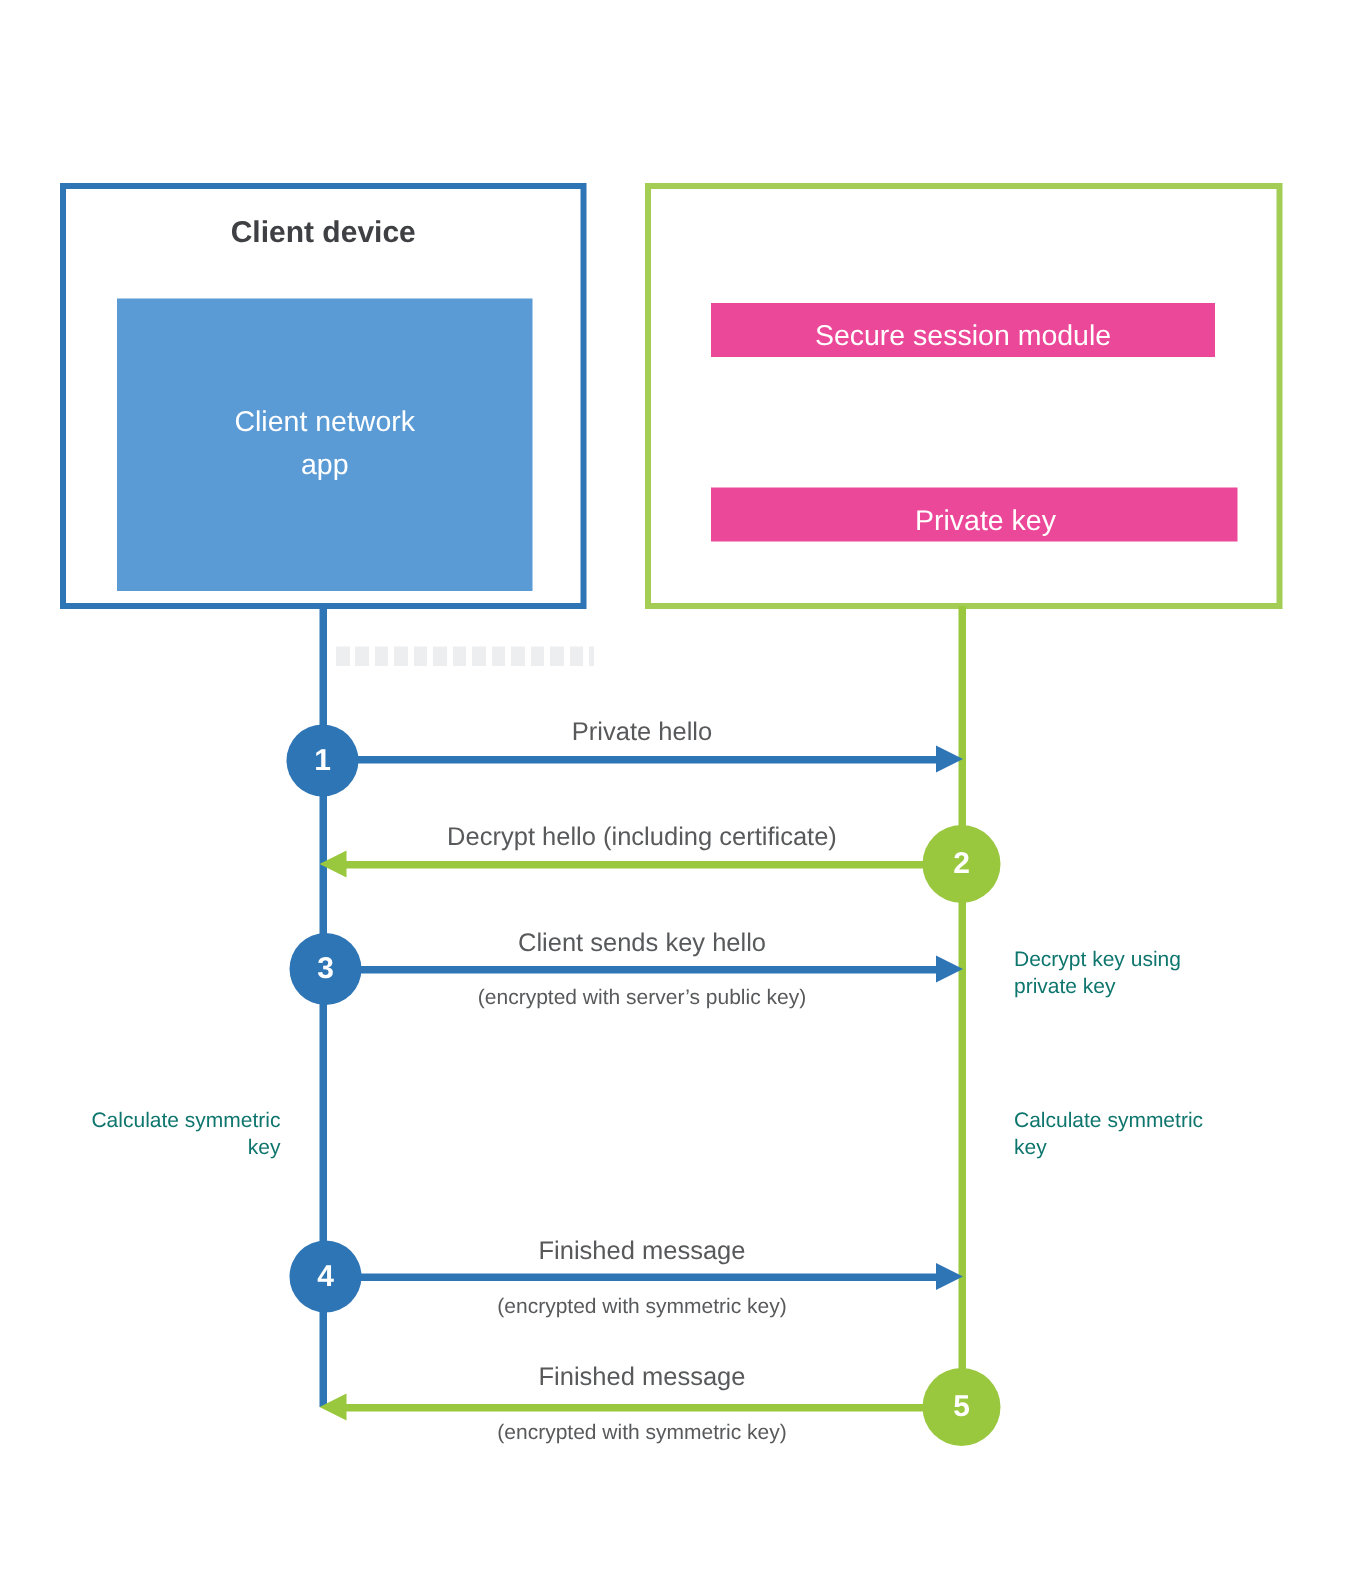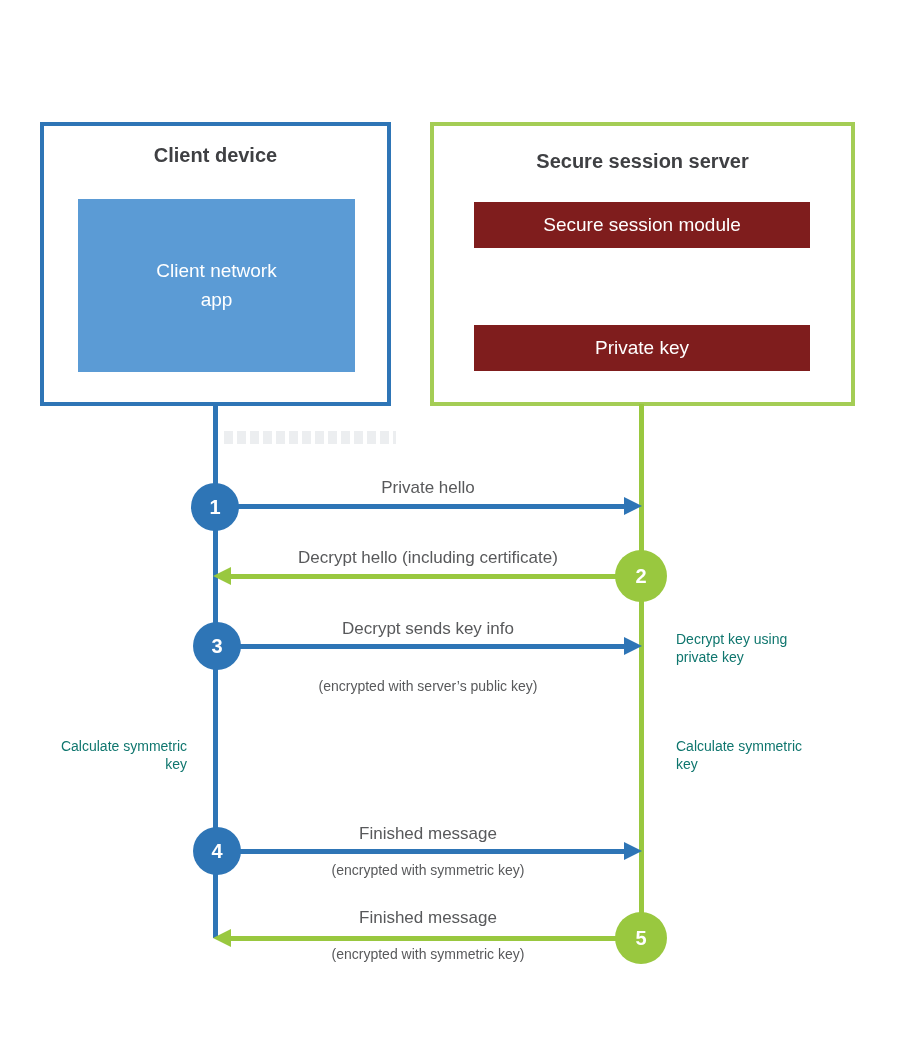--- a/index.html
+++ b/index.html
@@ -11,29 +11,29 @@
 
   
   .client-box{position:absolute;left:40px;top:122px;width:351px;height:284px;
     box-sizing:border-box;border:4px solid #2e75b6;background:#fff;}
   .server-box{position:absolute;left:430px;top:122px;width:425px;height:284px;
     box-sizing:border-box;border:4px solid #a4cd55;background:#fff;}
   .box-title{position:absolute;text-align:center;font-size:20px;font-weight:700;color:#3f4043;}
   .client-box-title{left:40px;top:144px;width:351px;}
   .server-box-title{left:430px;top:150px;width:425px;}
 
-  .client-inner{position:absolute;left:78px;top:199px;width:277px;height:173px;
+  .client-inner{position:absolute;left:78px;top:199px;width:277px;height:195px;
     background:#5b9bd5;color:#ffffff;display:flex;flex-direction:column;
     align-items:center;justify-content:center;font-size:19px;line-height:1.5;}
 
-  .server-bar{position:absolute;left:474px;width:336px;height:46px;background:#7f1d1d;
+  .server-bar{position:absolute;left:474px;width:336px;height:36px;background:#ec4899;
     color:#ffffff;font-size:19px;text-align:center;line-height:46px;}
   .bar-0{top:202px;}
   .bar-1{top:264px;}
-  .bar-2{top:325px;}
+  .bar-2{top:325px;padding-left:15px;}
 
   
   .lifeline{position:absolute;top:404px;width:5px;height:534px;}
   .client-lifeline{left:213px;background:#2e75b6;}
   .server-lifeline{left:639px;background:#99c83f;}
 
   
   .dashed-artifact{position:absolute;left:224px;top:431px;width:172px;height:13px;
     background:repeating-linear-gradient(90deg,#eceef0 0 9px,transparent 9px 13px);}
 
@@ -67,21 +67,21 @@
   .a5-shaft{left:230px;top:935.5px;width:386px;}
   .a5-head{left:213px;top:929px;}
 
   
   .msg-label{position:absolute;left:216px;width:424px;text-align:center;
     font-size:17px;color:#58595b;}
   .msg-sub{position:absolute;left:216px;width:424px;text-align:center;
     font-size:14px;color:#58595b;}
   .l1{top:478px;}
   .l2{top:548px;}
-  .l3{top:619px;}  .s3{top:656px;margin-top:22px;}
+  .l3{top:619px;}  .s3{top:656px;}
   .l4{top:824px;}  .s4{top:862px;}
   .l5{top:908px;}  .s5{top:946px;}
 
   
   .side-note{position:absolute;font-size:14px;color:#0f766e;line-height:1.25;width:132px;}
   .note-decrypt{left:676px;top:631px;text-align:left;}
   .note-calc-left{left:55px;top:738px;text-align:right;}
   .note-calc-right{left:676px;top:738px;text-align:left;}
 </style>
 </head>
@@ -91,42 +91,41 @@
 
 
   <div class="client-box"></div>
   <div class="box-title client-box-title">Client device</div>
   <div class="client-inner">
     <span>Client network</span>
     <span>app</span>
   </div>
 
   <div class="server-box"></div>
-  <div class="box-title server-box-title">Secure session server</div>
   <div class="server-bar bar-0">Secure session module</div>
   <div class="server-bar bar-2">Private key</div>
 
   <div class="lifeline client-lifeline"></div>
   <div class="lifeline server-lifeline"></div>
   <div class="dashed-artifact"></div>
 
   <div class="shaft blue-shaft a1-shaft"></div>
   <div class="head head-right a1-head"></div>
   <div class="step-circle blue-circle c1">1</div>
   <div class="msg-label l1">Private hello</div>
 
   <div class="shaft green-shaft a2-shaft"></div>
   <div class="head head-left a2-head"></div>
   <div class="step-circle green-circle c2">2</div>
   <div class="msg-label l2">Decrypt hello (including certificate)</div>
 
   <div class="shaft blue-shaft a3-shaft"></div>
   <div class="head head-right a3-head"></div>
   <div class="step-circle blue-circle c3">3</div>
-  <div class="msg-label l3">Decrypt sends key info</div>
+  <div class="msg-label l3">Client sends key hello</div>
   <div class="msg-sub s3">(encrypted with server’s public key)</div>
   <div class="side-note note-decrypt">Decrypt key using private key</div>
 
   <div class="side-note note-calc-left">Calculate symmetric key</div>
   <div class="side-note note-calc-right">Calculate symmetric key</div>
 
   <div class="shaft blue-shaft a4-shaft"></div>
   <div class="head head-right a4-head"></div>
   <div class="step-circle blue-circle c4">4</div>
   <div class="msg-label l4">Finished message</div>

